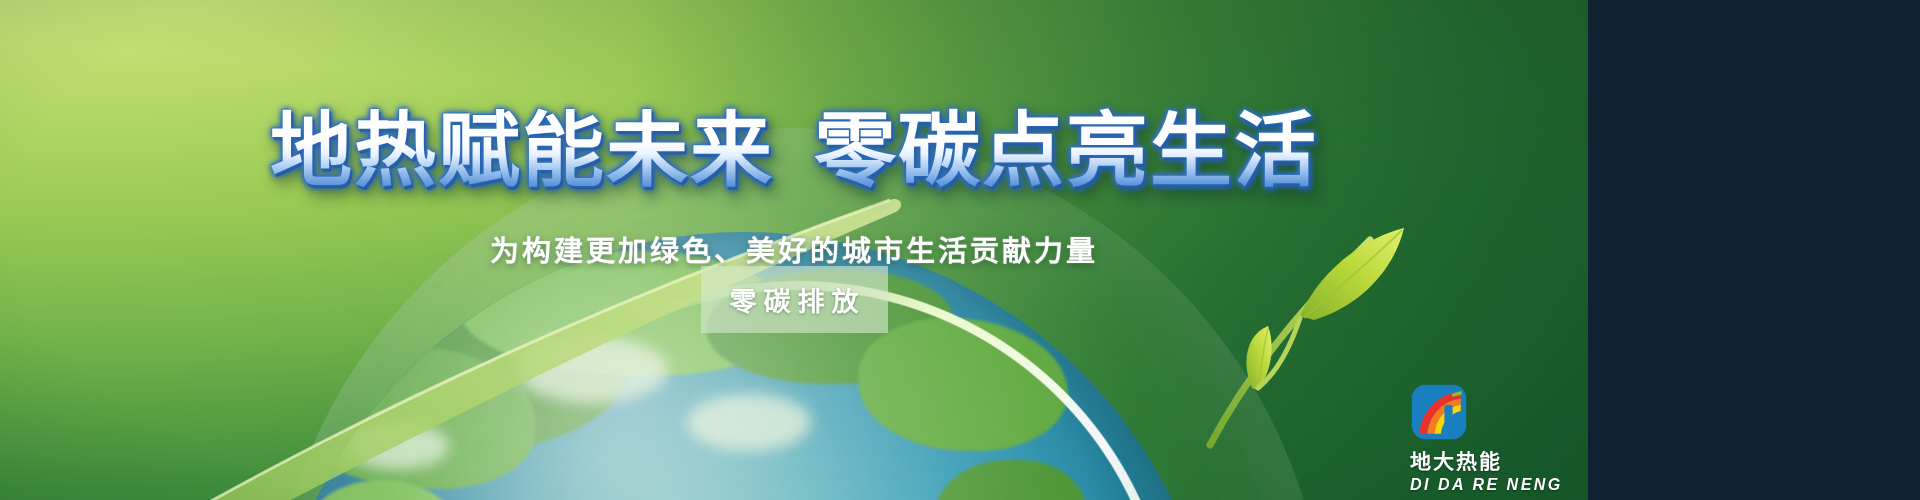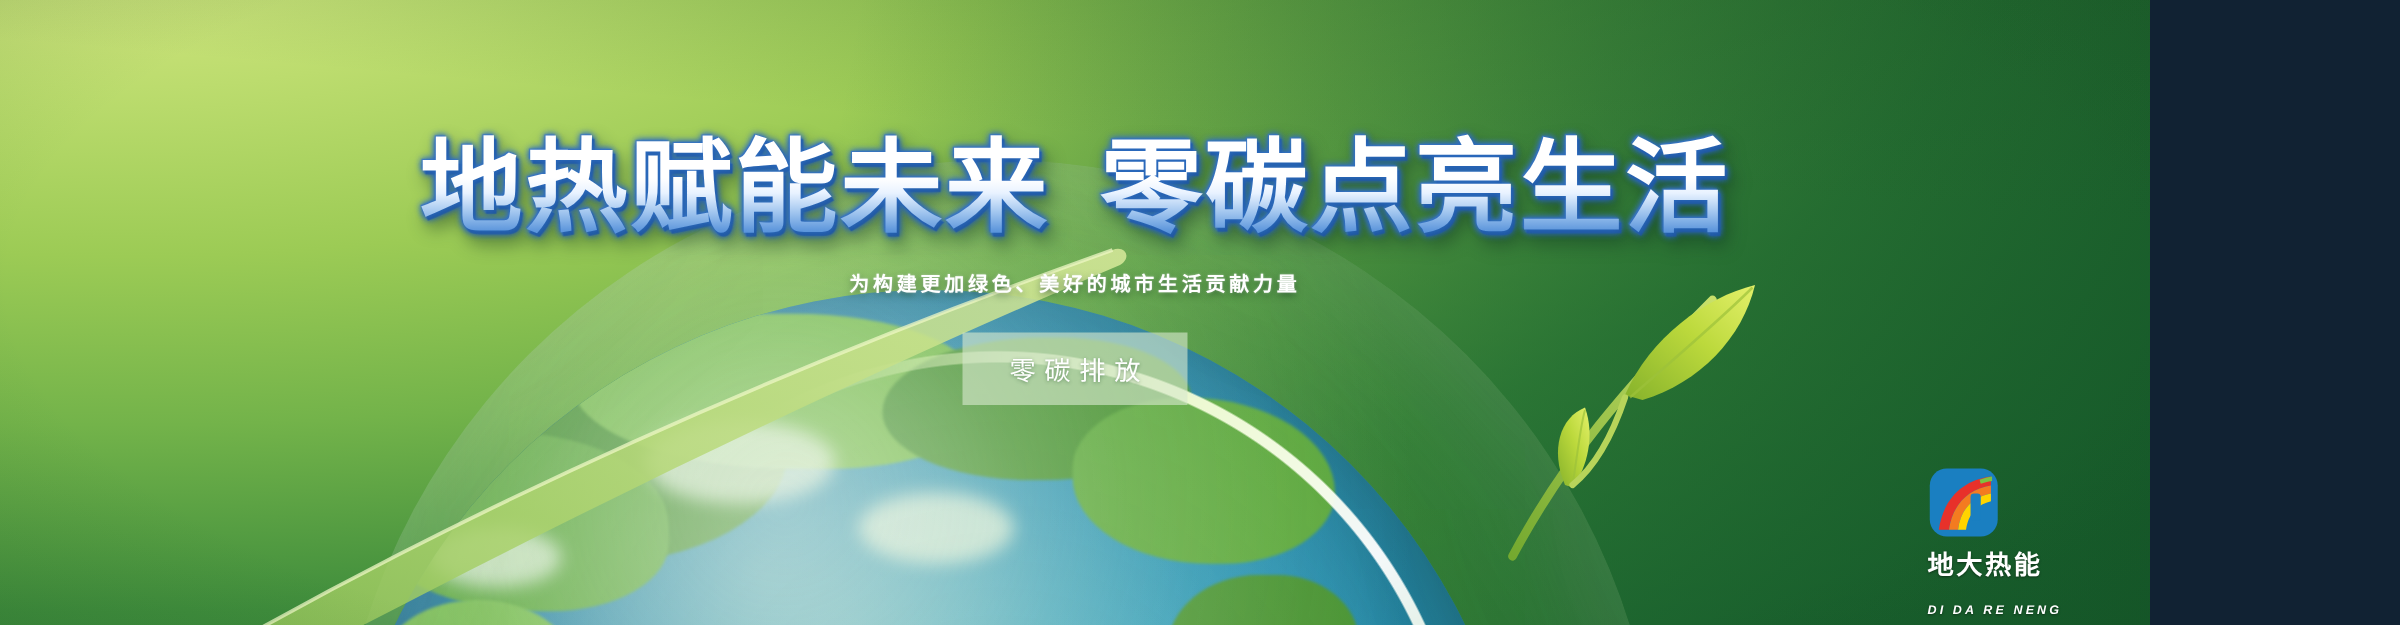--- a/index.html
+++ b/index.html
@@ -1,21 +1,21 @@
 <!DOCTYPE html>
 <html lang="zh-CN"><head>
 <meta charset="utf-8">
 <title>Banner</title>
 <style>
   html,body{margin:0;padding:0;background:#123;}
   *{box-sizing:border-box;}
 
   .banner{
     position:relative;
-    width:1720px;
+    width:1588px;
     height:500px;
     overflow:hidden;
     font-family:"Liberation Sans","DejaVu Sans",sans-serif;
     background:#737373;
   }
 
   
   .bg-base{
     position:absolute; inset:0;
     background:
@@ -122,41 +122,41 @@
     -webkit-text-fill-color:transparent;
     filter:drop-shadow(0 0 3px #2f6fc4) drop-shadow(2px 3px 0 rgba(30,85,160,.95)) drop-shadow(-1px -1px 0 rgba(60,120,200,.9)) drop-shadow(4px 7px 7px rgba(16,50,30,.45));
   }
   .headline .gap{ display:inline-block; width:40px; }
 
   
   .subtitle{
     position:absolute;
     left:0; right:0; top:198px;
     text-align:center;
-    font-size:16px;
+    font-size:29px;
     font-weight:700;
     letter-spacing:3px;
     color:#ffffff;
     text-shadow:0 2px 6px rgba(20,60,30,.55), 0 0 2px rgba(255,255,255,.5);
   }
 
   
   .badges{
     position:absolute;
     left:0; right:0; top:266px;
     display:flex;
     justify-content:center;
     gap:32px;
   }
   .badge{
     min-width:180px;
     padding:14px 22px;
     text-align:center;
-    font-size:21px;
-    font-weight:400;
+    font-size:27px;
+    font-weight:700;
     letter-spacing:7px;
     text-indent:7px;
     color:#ffffff;
     background:rgba(214,233,205,.62);
     text-shadow:0 1px 3px rgba(25,70,35,.45);
     cursor:pointer;
   }
 
   
   .logo{
@@ -172,22 +172,22 @@
   .logo-cn{
     margin-top:4px;
     font-size:21px;
     font-weight:700;
     letter-spacing:2px;
     color:#ffffff;
     text-shadow:0 1px 2px rgba(0,0,0,.45);
     white-space:nowrap;
   }
   .logo-en{
-    margin-top:18px;
-    font-size:10px;
+    margin-top:1px;
+    font-size:16px;
     font-weight:700;
     font-style:italic;
     letter-spacing:2.5px;
     color:#ffffff;
     text-shadow:0 1px 2px rgba(0,0,0,.45);
     white-space:nowrap;
   }
 </style>
 </head>
 <body>

